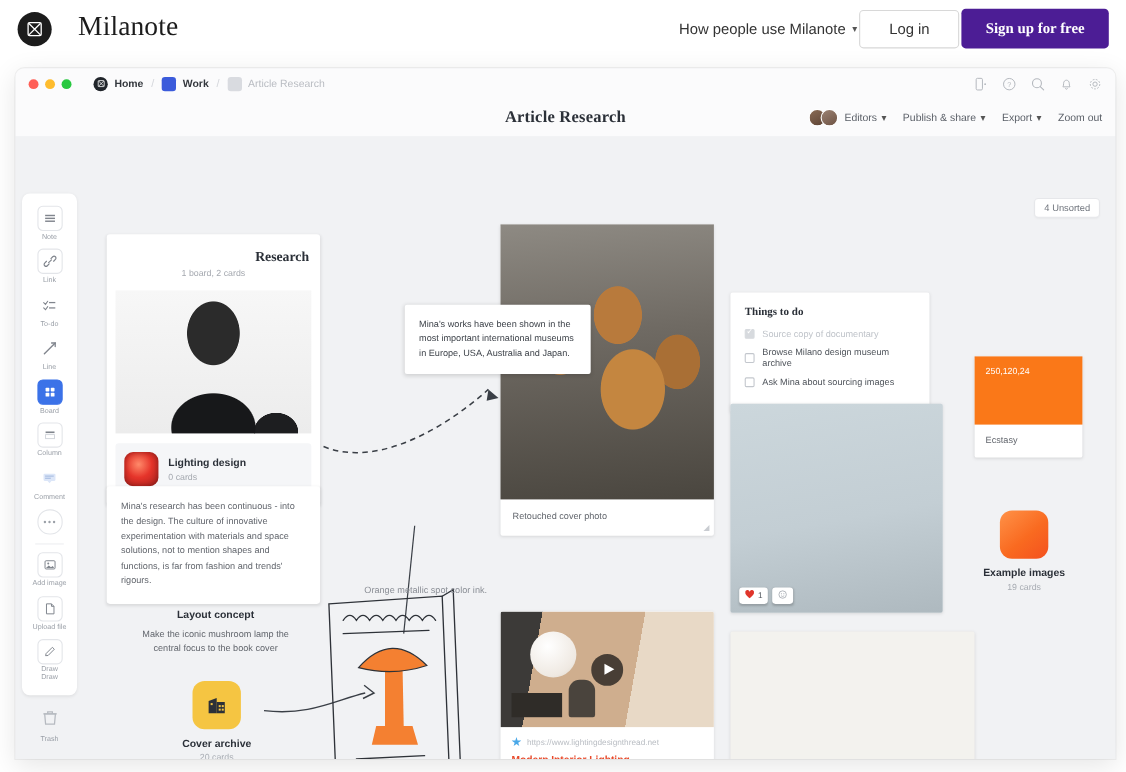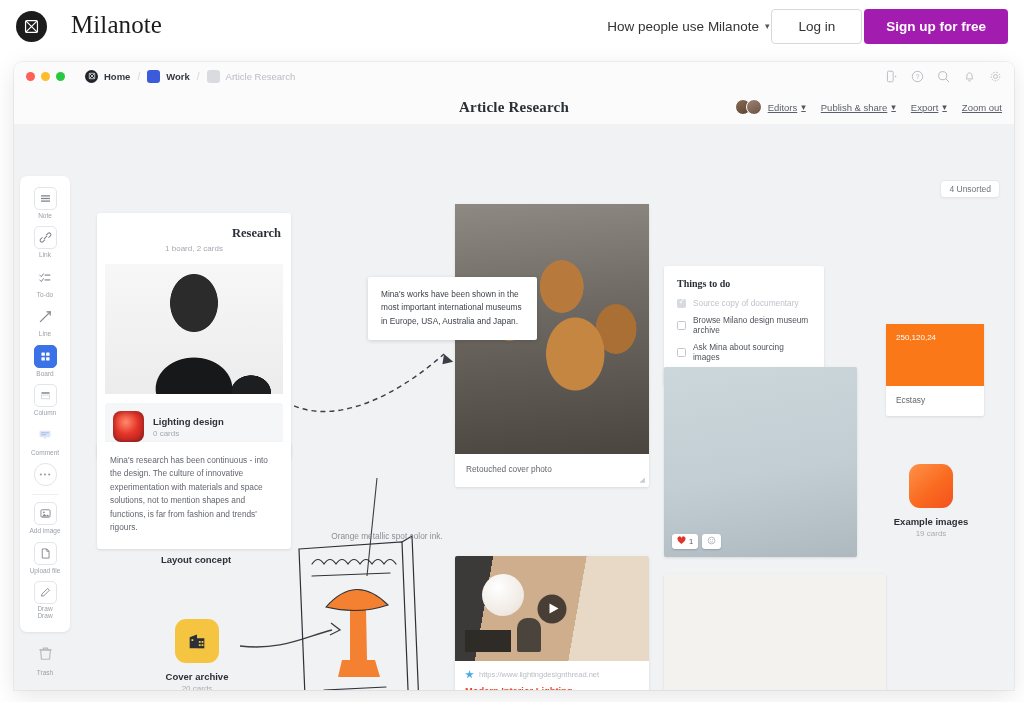--- a/index.html
+++ b/index.html
@@ -88,21 +88,21 @@
     display: flex; align-items: center; justify-content: center;
   }
   .board-title {
     font-family: "Liberation Serif", serif;
     font-weight: bold; font-size: 15px; color: #2b3038; letter-spacing: .2px;
   }
   .bh-right {
     position: absolute; right: 12px; top: 0; height: 34px;
     display: flex; align-items: center; gap: 15px; font-size: 9.5px; color: #5a5f67;
   }
-  .bh-item { display: flex; align-items: center; gap: 4px; cursor: pointer; text-decoration: underline; }
+  .bh-item { display: flex; align-items: center; gap: 4px; cursor: pointer; }
   .avatars { display: flex; margin-right: 2px; }
   .av { width: 16px; height: 16px; border-radius: 50%; border: 1.5px solid #fff; }
   .av1 { background: linear-gradient(150deg,#8a6b55,#5c4334); }
   .av2 { background: linear-gradient(150deg,#9b8273,#6e5344); margin-left: -5px; }
 
   
   .canvas {
     position: absolute; left: 0; top: 62px; right: 0; bottom: 0;
     background: #f1f2f4;
   }
@@ -234,21 +234,21 @@
     width: 29px; height: 29px; border-radius: 50%; background: rgba(20,20,20,.72);
     display: flex; align-items: center; justify-content: center;
   }
   .play:after { content:""; border-left: 9px solid #fff; border-top: 5.5px solid transparent; border-bottom: 5.5px solid transparent; margin-left: 3px; }
   .link-body { padding: 9px 10px 11px; }
   .link-url { display: flex; align-items: center; gap: 5px; font-size: 7.5px; color: #b9bdc3; }
   .fav { width: 9px; height: 9px; background: #4aa8e8; clip-path: polygon(50% 0%,61% 35%,100% 35%,68% 57%,79% 91%,50% 70%,21% 91%,32% 57%,0% 35%,39% 35%); }
   .link-title { font-size: 9.3px; font-weight: bold; color: #e8492a; margin-top: 7px; }
 
   
-  .todo { left: 650px; top: 142px; width: 160px; border-radius: 2px; padding: 12px 13px 16px; }
+  .todo { left: 650px; top: 142px; width: 181px; border-radius: 2px; padding: 12px 13px 16px; }
   .todo-h { font-family: "Liberation Serif", serif; font-weight: bold; font-size: 10px; color: #2b3038; margin-bottom: 9px; }
   .todo-row { display: flex; align-items: center; gap: 7px; margin-bottom: 7px; }
   .cbx { width: 9px; height: 9px; border: 1px solid #c3c7cd; border-radius: 1.5px; background: #fff; flex: none; }
   .cbx.on { background: #d7dade; border-color: #d7dade; position: relative; }
   .cbx.on:after { content:"✓"; position:absolute; left:0.5px; top:-2.5px; font-size: 8px; color:#fff; }
   .todo-l { font-size: 8.3px; color: #4f545b; }
   .todo-l.done { color: #bfc3c9; }
 
   
   .chair { left: 650px; top: 243px; width: 193px; height: 190px; border-radius: 2px; overflow: hidden; background: #d2dbe0; }
@@ -290,21 +290,21 @@
       </svg>
     </span>
     <span class="brand-name">Milanote</span>
   </div>
   <div class="nav-right">
     <div class="nav-drop">
       <span>How people use Milanote</span>
       <span class="caret">▾</span>
     </div>
     <button class="btn-login">Log in</button>
-    <button class="btn-signup" style="background: #a21caf;">Sign up for free</button>
+    <button class="btn-signup" style="background: #4c1d95; font-family: Liberation Serif, serif;">Sign up for free</button>
   </div>
 </div>
 
 <div class="app-window">
 
   <div class="title-bar">
     <div class="traffic">
       <span class="dot d-red"></span>
       <span class="dot d-yel"></span>
       <span class="dot d-grn"></span>
@@ -589,20 +589,21 @@
           <div class="sb-s">0 cards</div>
         </div>
       </div>
       <div style="height:9px"></div>
     </div>
 
     <div class="card note-text">Mina's research has been continuous - into the design. The culture of innovative experimentation with materials and space solutions, not to mention shapes and functions, is far from fashion and trends' rigours.</div>
 
     <div class="layout-block">
       <div class="lc-title">Layout concept</div>
+      <div class="lc-body">Make the iconic mushroom lamp the central focus to the book cover</div>
     </div>
 
     <div class="cover-board">
       <div class="cb-thumb">
         <svg width="22" height="22" viewBox="0 0 24 24">
           <path d="M4 8 L12 5 L12 20 L4 20 Z" fill="#2b3038"></path>
           <path d="M12 9 L20 9 L20 20 L12 20 Z" fill="#2b3038"></path>
           <rect x="6" y="10" width="2" height="2" fill="#f5c542"></rect>
           <rect x="14" y="12" width="2" height="2" fill="#f5c542"></rect>
           <rect x="17" y="12" width="2" height="2" fill="#f5c542"></rect>

